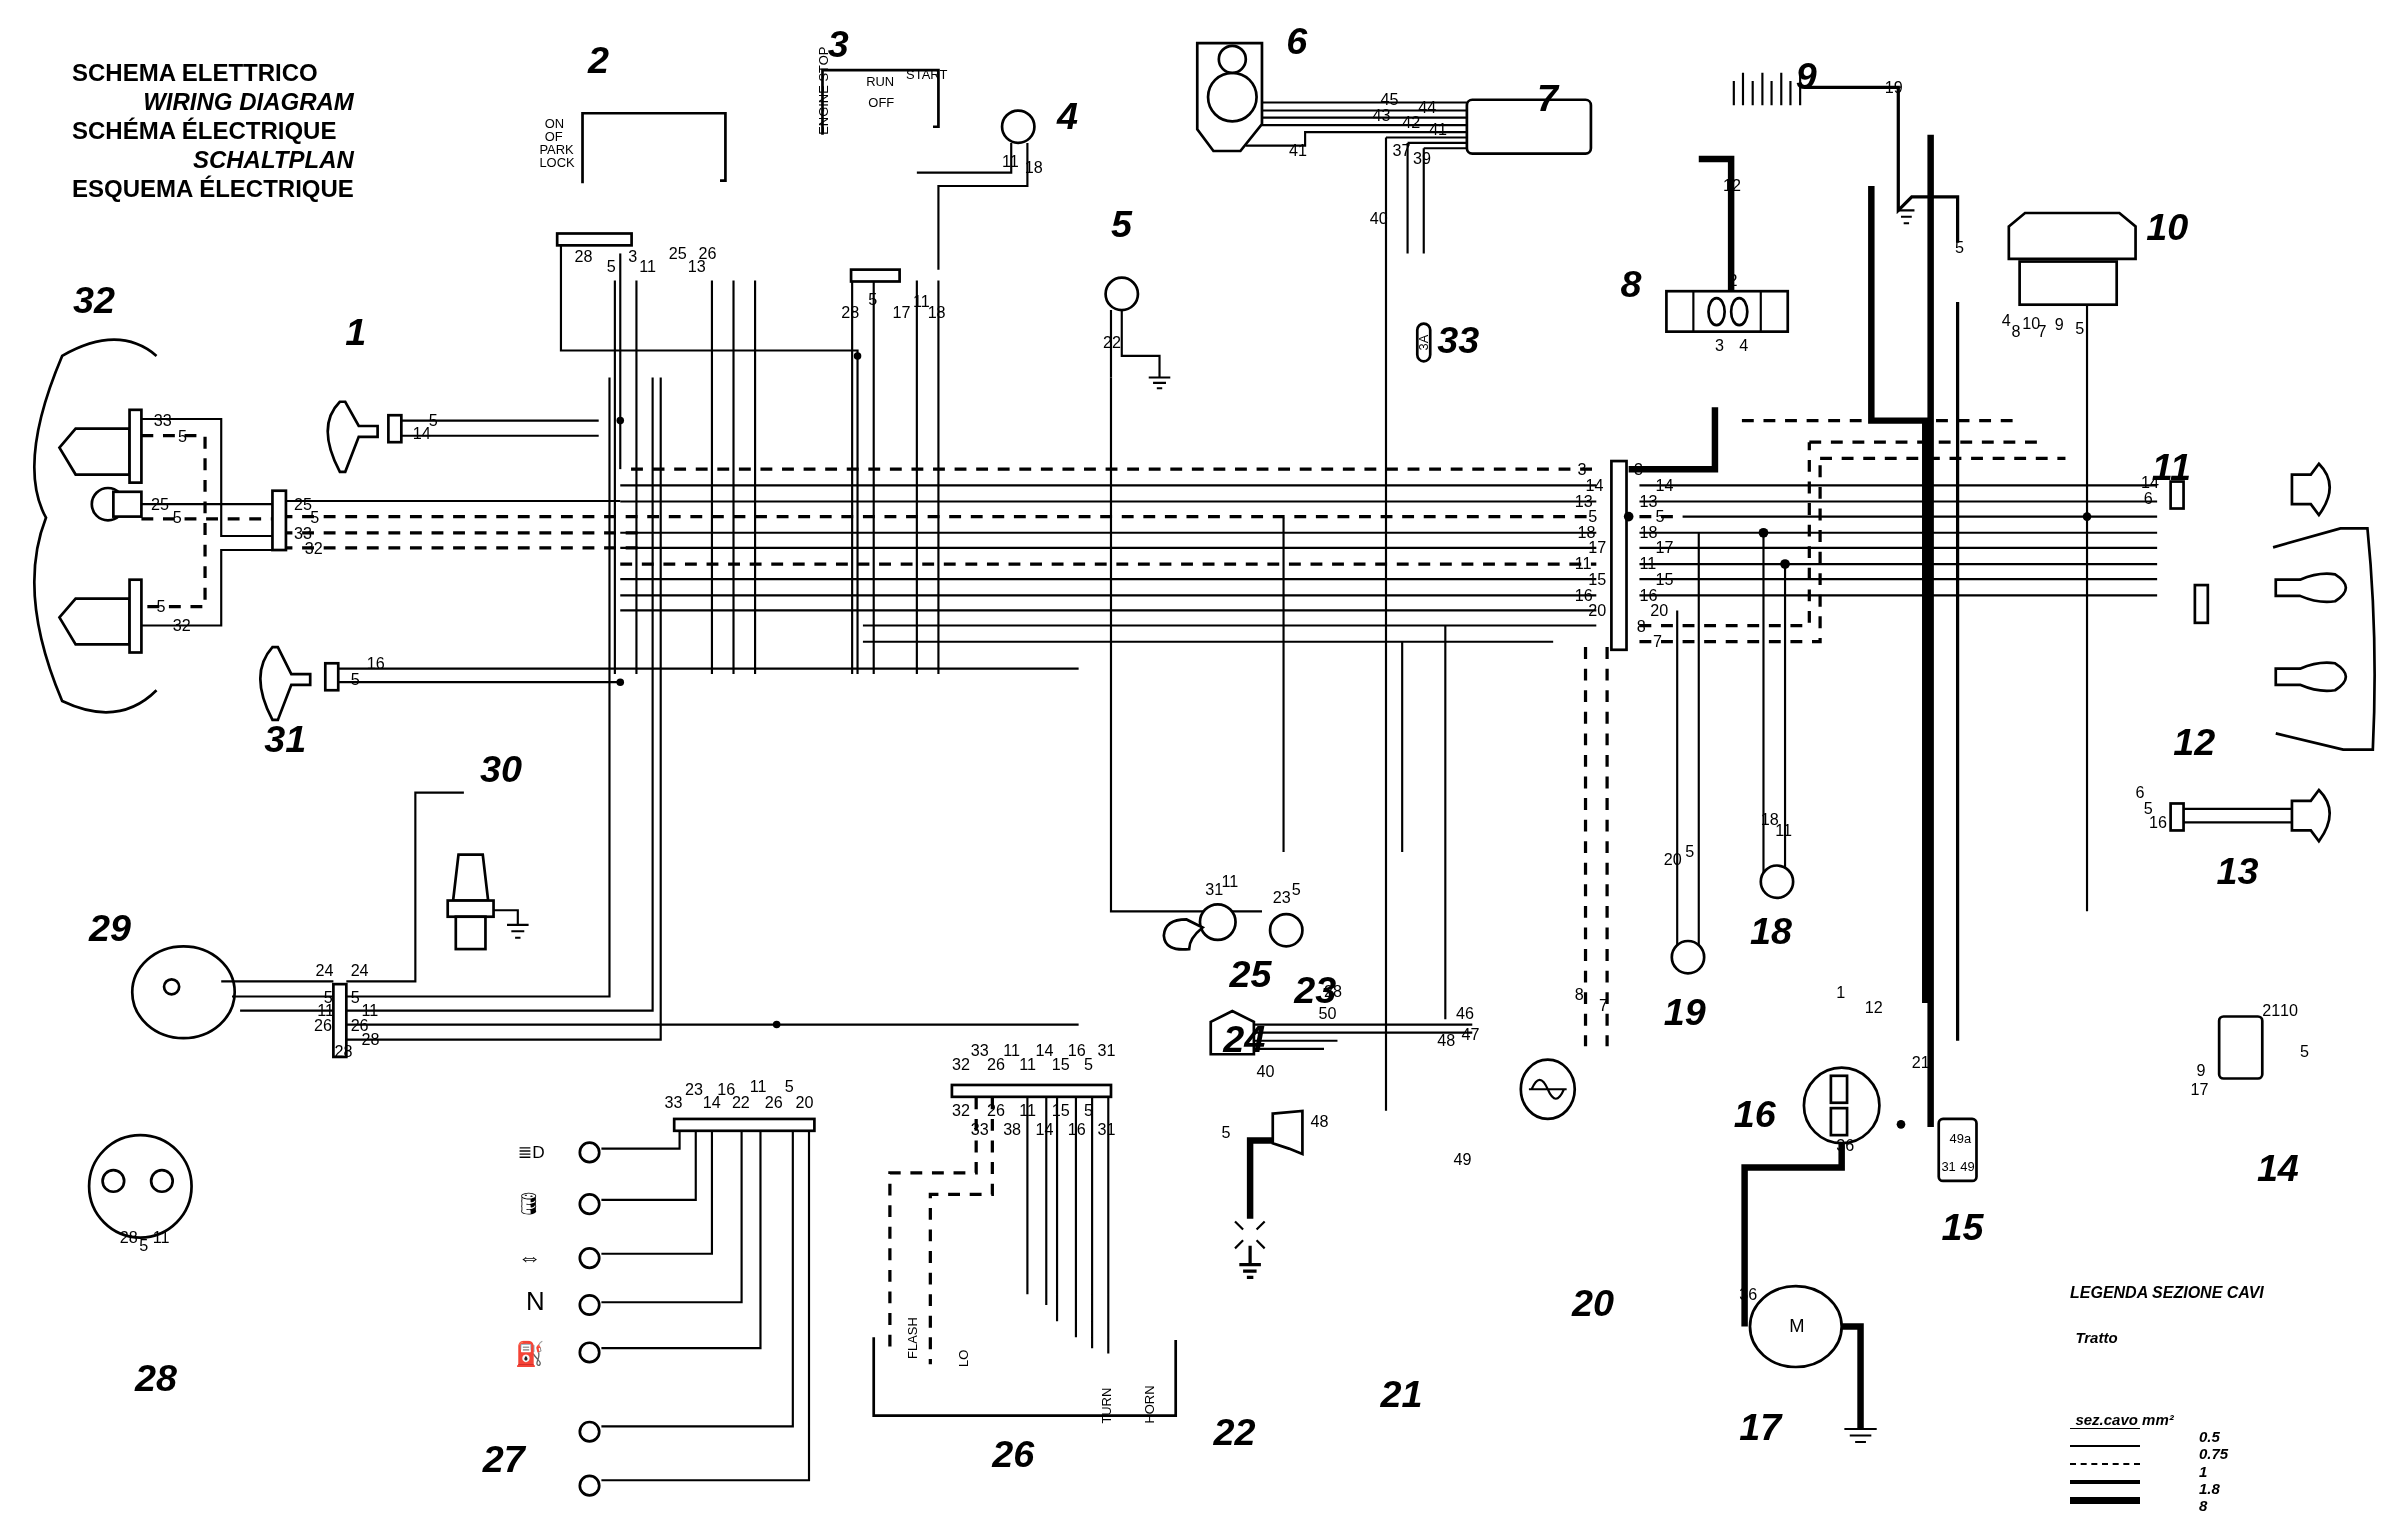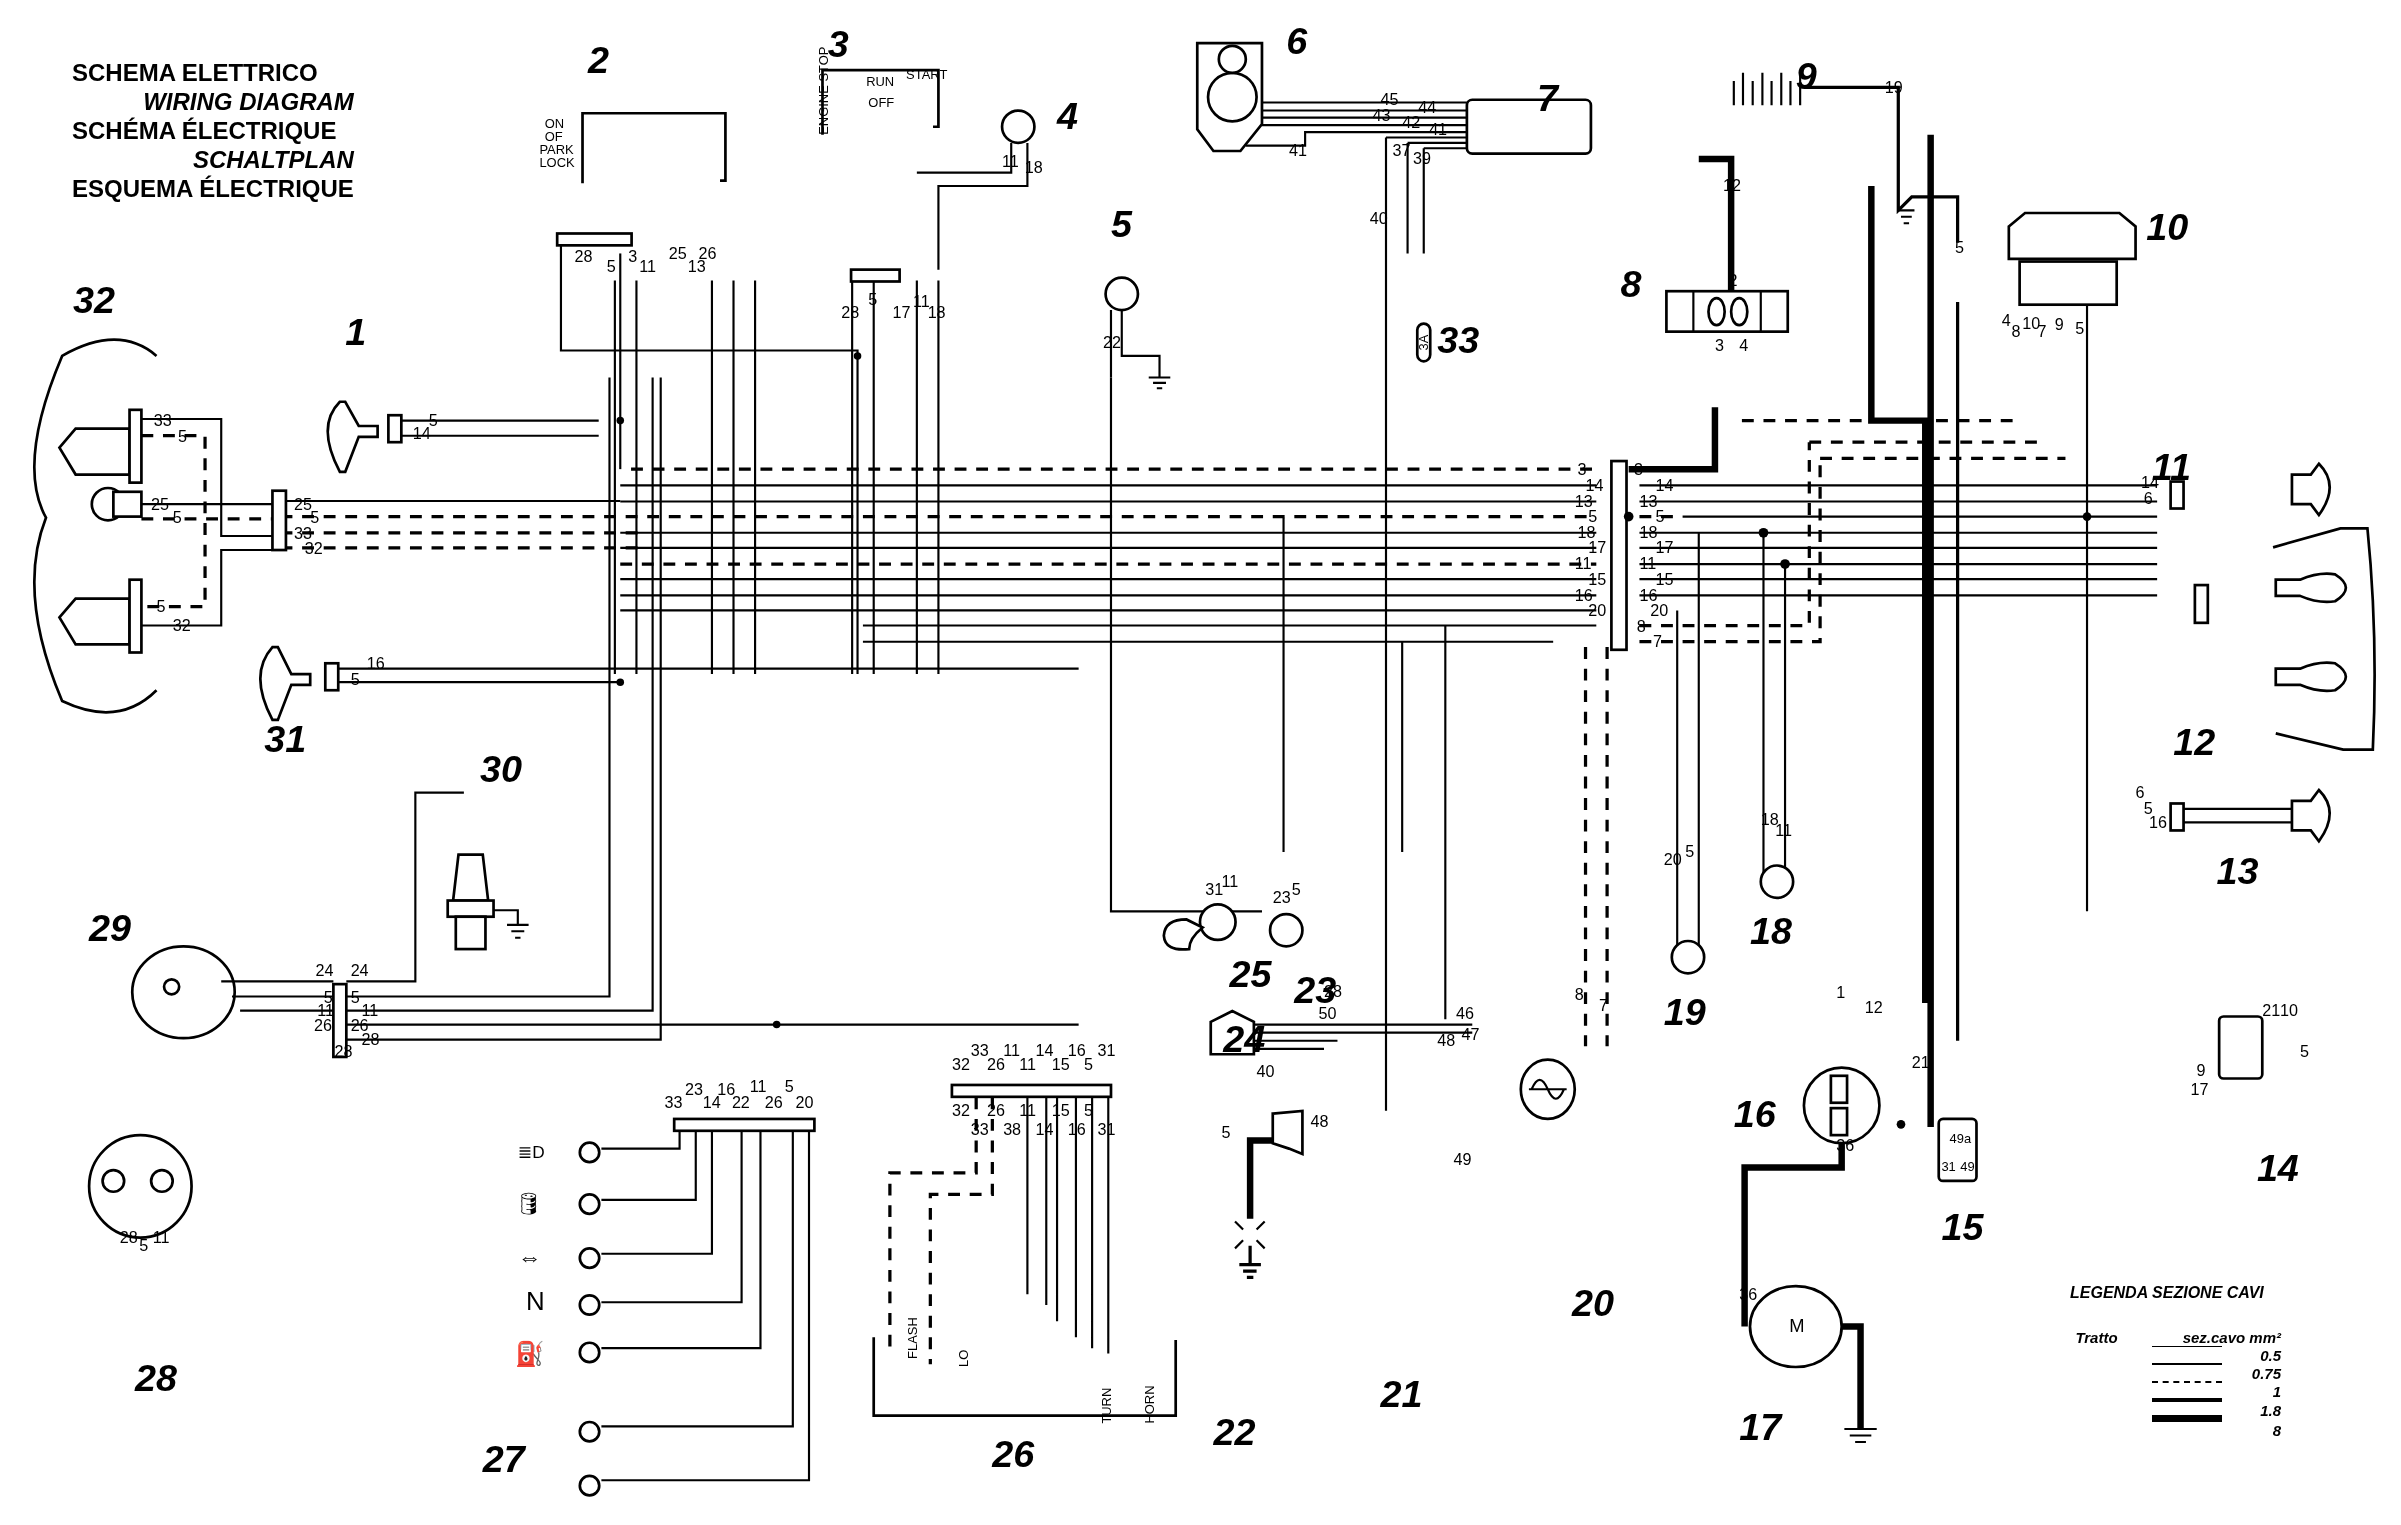--- a/index.html
+++ b/index.html
@@ -13,22 +13,22 @@
   .sm{font-size:24px;}
   .w{stroke:#000;stroke-width:4;fill:none;}
   .w2{stroke:#000;stroke-width:6;fill:none;}
   .wt{stroke:#000;stroke-width:12;fill:none;}
   .wd{stroke:#000;stroke-width:6;fill:none;stroke-dasharray:22 18;}
   .sh{stroke:#000;stroke-width:5;fill:#fff;}
   .shn{stroke:#000;stroke-width:5;fill:none;}
   .dot{fill:#000;}
   .legend{position:absolute;left:2050px;top:1284px;font-family:"Liberation Sans",sans-serif;font-weight:bold;font-style:italic;margin-left:20px;}
   .legend .lt{font-size:16px;}
-  .legend .hdr{display:flex;gap:65px;font-size:15px;margin-top:27px;margin-left:5.4px;}
-  .legend .row{display:flex;align-items:flex-end;height:17.3px;flex-direction:column;}
+  .legend .hdr{display:flex;gap:65px;font-size:15px;margin-top:27px;margin-left:5.4px;flex-direction:column;}
+  .legend .row{display:flex;align-items:flex-start;height:17.3px;}
   .legend .line{width:70px;margin-right:59px;border-top-color:#000;border-top-style:solid;}
   .legend .v{font-size:15px;}
 </style>
 </head>
 <body>
 
 <div class="title-block">
   <div>SCHEMA ELETTRICO</div>
   <div class="it">WIRING DIAGRAM</div>
   <div>SCHÉMA ÉLECTRIQUE</div>

